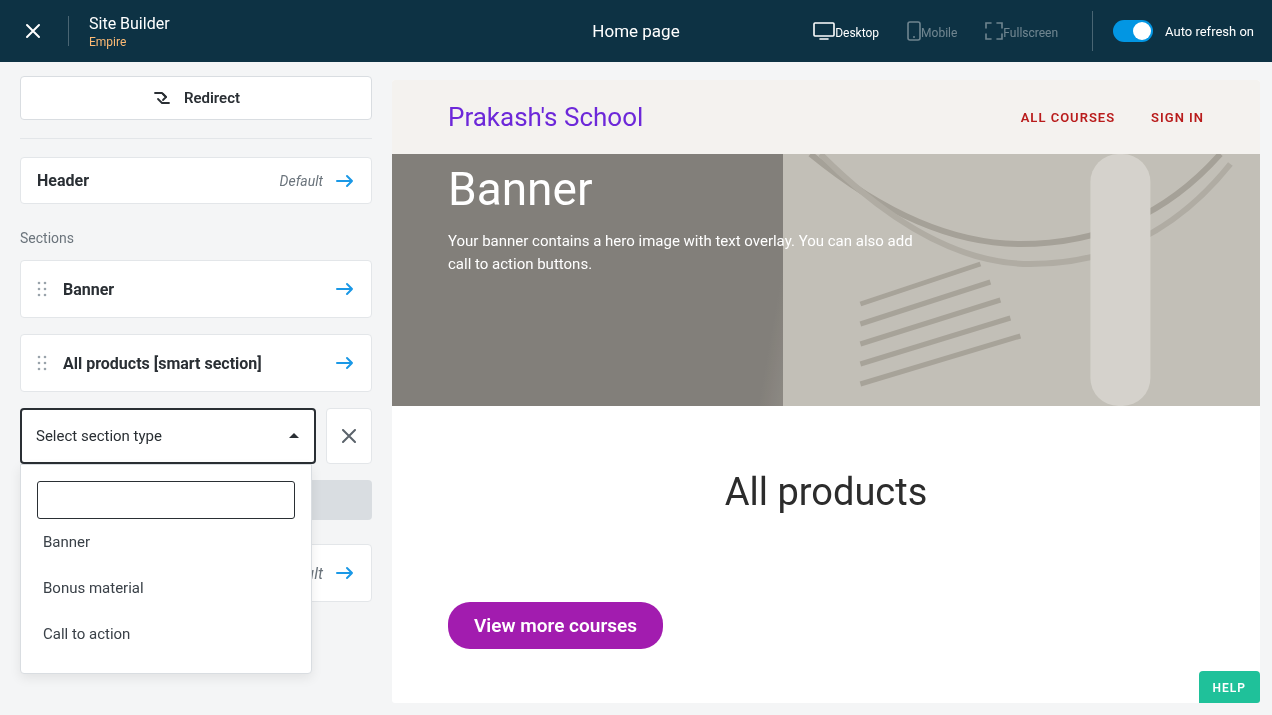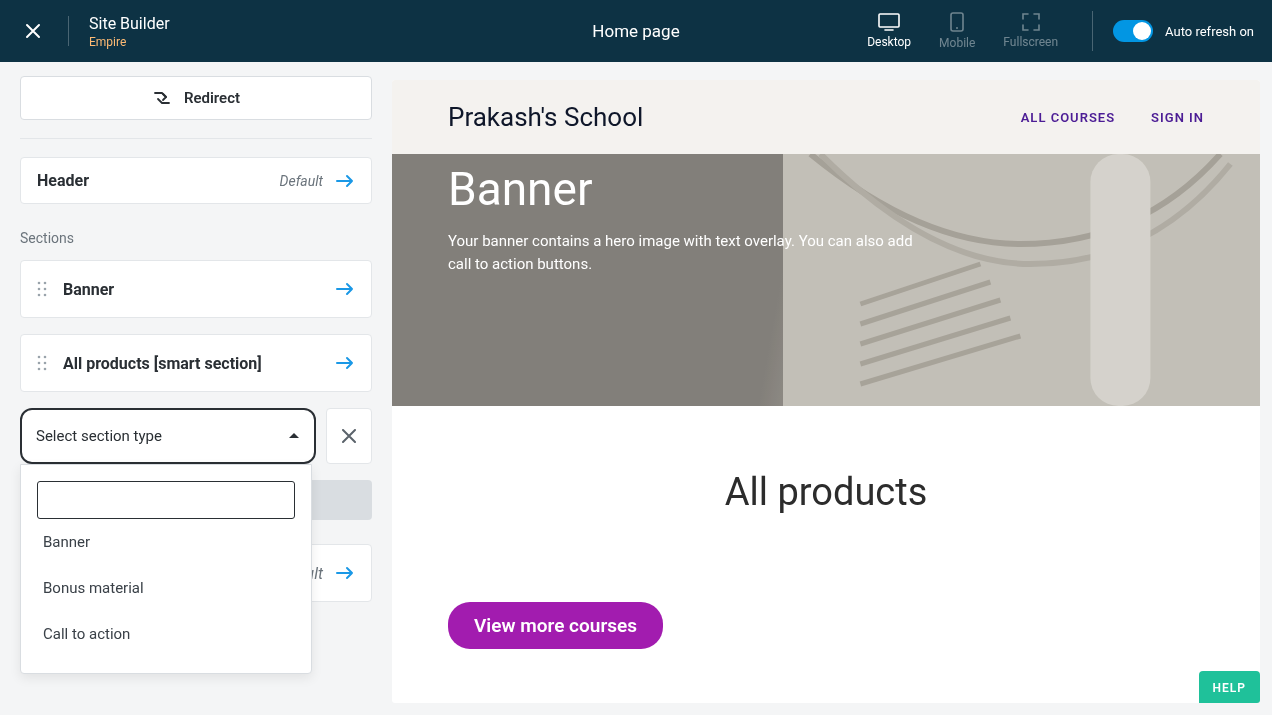--- a/index.html
+++ b/index.html
@@ -8,21 +8,21 @@
 
 .topbar { height: 62px; background: #0d3244; color: #fff; display: flex; align-items: center; padding: 0 18px; }
 .close-btn { width: 30px; height: 30px; display: flex; align-items: center; justify-content: center; cursor: pointer; }
 .close-btn svg { stroke: #fff; }
 .vdiv { width: 1px; height: 30px; background: rgba(255,255,255,0.25); margin: 0 20px; }
 .title-block { display: flex; flex-direction: column; }
 .title-main { font-size: 16px; font-weight: 400; color: #fff; }
 .title-sub { font-size: 12px; color: #fdba74; margin-top: 2px; }
 .page-name { position: absolute; left: 50%; transform: translateX(-50%); font-size: 17px; color: #fff; }
 .top-right { margin-left: auto; display: flex; align-items: center; }
-.device-btn { display: flex; flex-direction: column; align-items: center; margin: 0 14px; cursor: pointer; }
+.device-btn { display: flex; align-items: center; margin: 0 14px; cursor: pointer; }
 .device-btn.dim { opacity: 0.4; }
 .device-btn .lbl { font-size: 12px; margin-top: 4px; }
 .vdiv2 { width: 1px; height: 40px; background: rgba(255,255,255,0.25); margin: 0 20px; }
 .toggle { width: 40px; height: 22px; background: #0296e3; border-radius: 11px; position: relative; cursor: pointer; }
 .toggle .knob { width: 18px; height: 18px; background: #fff; border-radius: 50%; position: absolute; top: 2px; right: 2px; }
 .autorefresh { font-size: 13px; margin-left: 12px; }
 
 
 .main { display: flex; height: calc(715px - 62px); }
 .sidebar { width: 392px; padding: 0 20px; overflow: visible; position: relative; }
@@ -35,40 +35,40 @@
 .header-row .lbl { font-weight: 700; font-size: 16px; color: #2a2f34; }
 .header-row .def { margin-left: auto; font-style: italic; color: #6b747c; font-size: 14px; margin-right: 12px; }
 .header-row .arr { color: #1a98e6; }
 .sections-label { font-size: 14px; color: #6b747c; margin: 26px 0 14px 0; }
 .section-item { background: #fff; border: 1px solid #e3e6e9; border-radius: 4px; height: 58px; display: flex; align-items: center; padding: 0 16px; margin-bottom: 16px; cursor: pointer; }
 .drag-handle { margin-right: 16px; color: #9aa3ab; }
 .section-item .lbl { font-weight: 700; font-size: 16px; color: #2a2f34; }
 .section-item .arr { margin-left: auto; color: #1a98e6; }
 
 .select-row { display: flex; gap: 10px; margin-bottom: 16px; position: relative; }
-.select-box { flex: 1; height: 56px; background: #fff; border: 2px solid #2a2f34; border-radius: 12px; display: flex; align-items: center; padding: 0 14px; cursor: pointer; }
+.select-box { flex: 1; height: 56px; background: #fff; border: 2px solid #2a2f34; border-radius: 4px; display: flex; align-items: center; padding: 0 14px; cursor: pointer; }
 .select-box .lbl { font-size: 15px; color: #2a2f34; }
 .select-box .caret { margin-left: auto; }
 .clearbtn { width: 46px; height: 56px; background: #fff; border: 1px solid #e3e6e9; border-radius: 4px; display: flex; align-items: center; justify-content: center; cursor: pointer; }
 
 .dropdown { position: absolute; top: 56px; left: 0; width: 292px; background: #fff; border: 1px solid #d9dde1; border-radius: 0 0 4px 4px; box-shadow: 0 4px 12px rgba(0,0,0,0.08); z-index: 50; padding: 16px; }
 .dropdown input { width: 100%; height: 38px; border: 1px solid #2a2f34; border-radius: 3px; padding: 0 10px; font-size: 14px; outline: none; }
 .dropdown .opt { padding: 14px 6px; font-size: 15px; color: #3a4148; cursor: pointer; }
 
 .add-btn { height: 40px; background: #d9dde1; border-radius: 4px; display: flex; align-items: center; justify-content: center; font-size: 14px; color: #6b747c; margin-bottom: 24px; }
 .footer-row { background: #fff; border: 1px solid #e3e6e9; border-radius: 4px; height: 58px; display: flex; align-items: center; padding: 0 16px; cursor: pointer; }
 .footer-row .def { font-style: italic; margin-right: 12px; margin-left: auto; color: #6b747c;}
 .footer-row .arr { color: #1a98e6; }
 
 
 .preview-frame { background: #fff; height: 100%; border-radius: 3px; overflow: hidden; position: relative; }
 .pv-header { height: 74px; display: flex; align-items: center; padding: 0 56px 0 56px; background: #f4f2ef; }
-.pv-header .school { font-size: 26px; font-weight: 400; color: #0f172a; }
+.pv-header .school { font-size: 26px; font-weight: 400; color: #6d28d9; }
 .pv-header .links { margin-left: auto; display: flex; gap: 36px; }
-.pv-header .links span { font-size: 13px; font-weight: 600; letter-spacing: 1px; color: #4c1d95; cursor: pointer; }
+.pv-header .links span { font-size: 13px; font-weight: 600; letter-spacing: 1px; color: #b91c1c; cursor: pointer; }
 .pv-banner { height: 252px; position: relative; overflow: hidden; }
 .pv-banner-bg { position: absolute; inset: 0; background: linear-gradient(100deg, #8e8a85 0%, #8e8a85 45%, #cfcbc3 60%, #e8e4dc 100%); }
 .pv-banner-arch { position:absolute; right:0; top:0; width:55%; height:100%; }
 .pv-banner-overlay { position: absolute; inset: 0; background: rgba(70,66,60,0.15); }
 .pv-banner-content { position: relative; padding: 8px 56px 0 56px; color: #fff; }
 .pv-banner-content h1 { font-size: 46px; font-weight: 400; margin-bottom: 14px; }
 .pv-banner-content p { font-size: 15px; line-height: 1.5; max-width: 470px; }
 .pv-products { padding: 64px 56px; text-align: center; }
 .pv-products h2 { font-size: 38px; font-weight: 400; color: #2c2c2c; margin-bottom: 88px; }
 .pv-products .vm { display: inline-block; background: #a21caf; color: #fff; font-size: 19px; font-weight: 600; padding: 12px 26px; border-radius: 22px; cursor: pointer; }

